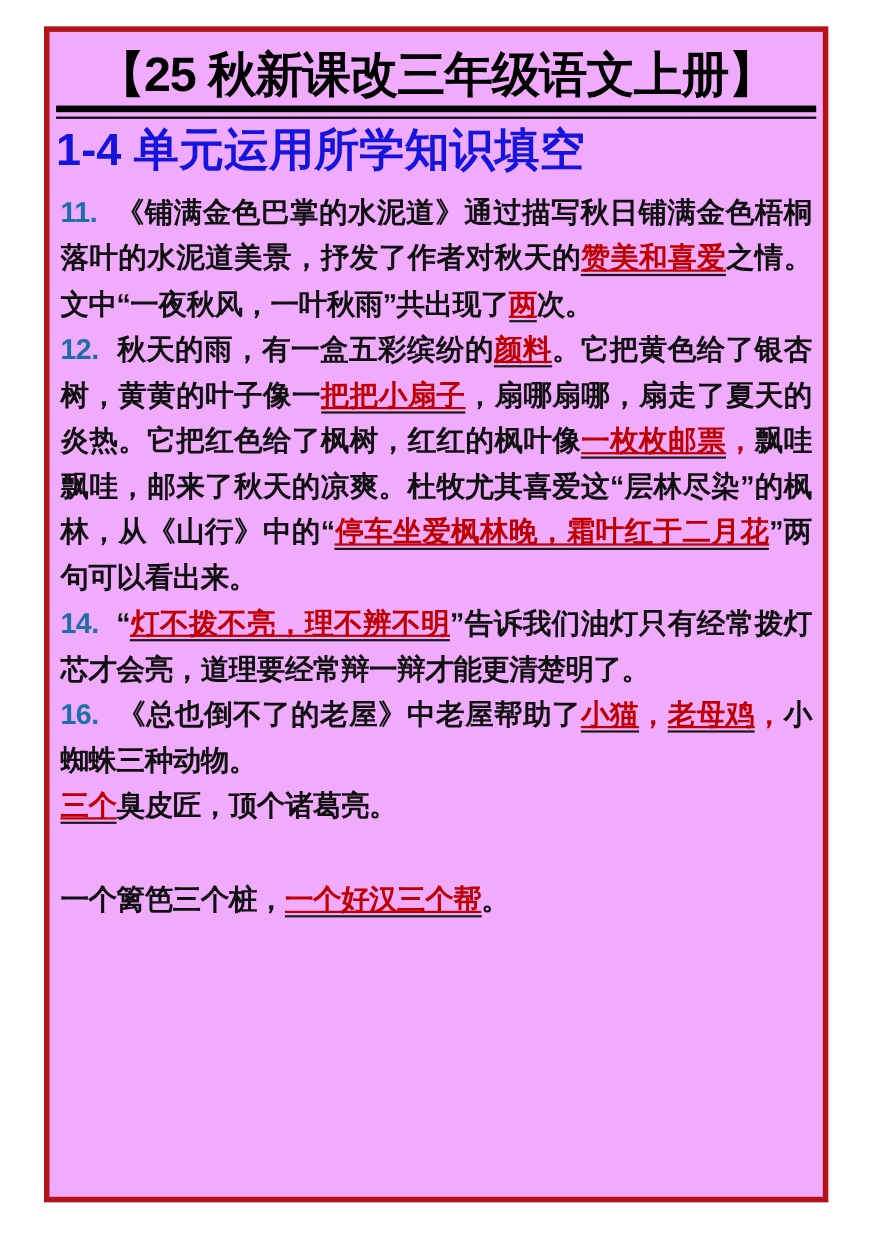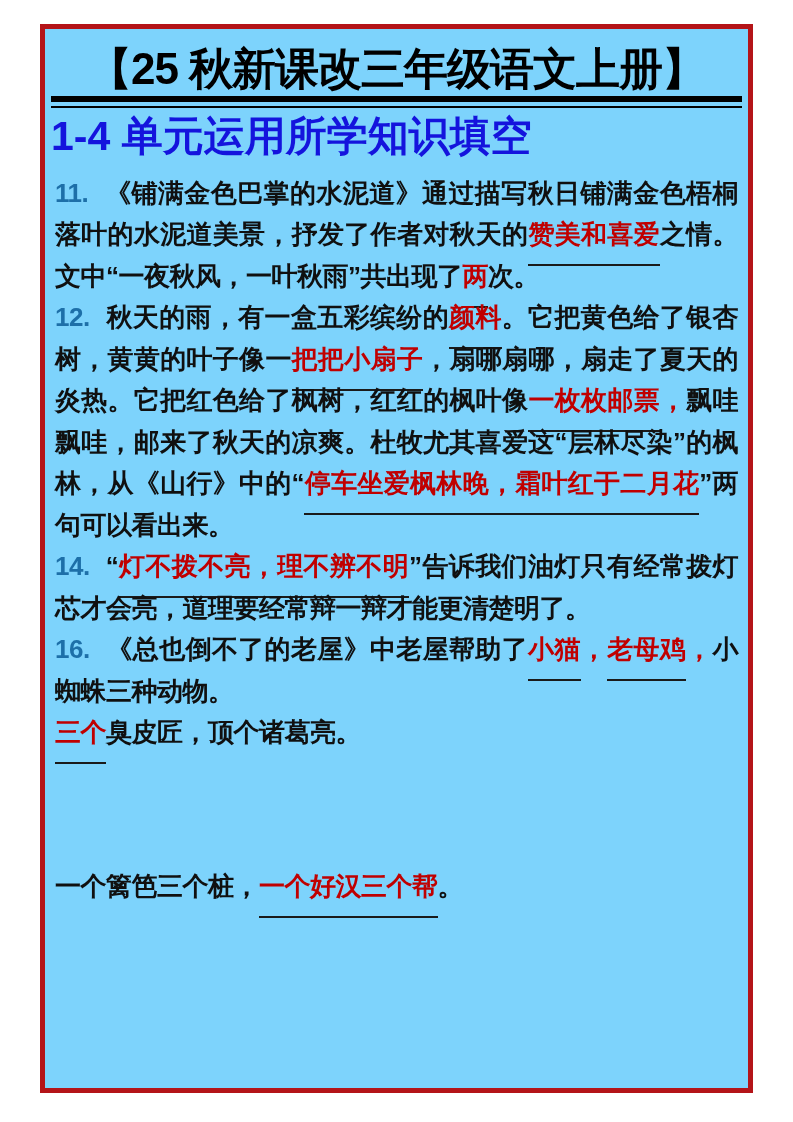--- a/index.html
+++ b/index.html
@@ -4,21 +4,21 @@
 <style>
   html,body{margin:0;padding:0;}
   body{
     width:793px;height:1122px;background:#ffffff;
     font-family:"Liberation Sans","DejaVu Sans",sans-serif;
     position:relative;overflow:hidden;
   }
   .frame{
     position:absolute;left:40px;top:24px;
     width:713px;height:1069px;box-sizing:border-box;
-    border:5px solid #b41418;background:#7dd3fc;
+    border:5px solid #b41418;background:#f0abfc;
     padding:16px 6px 0 6px;
   }
   .doc-title{
     font-size:44px;font-weight:800;color:#000;
     text-align:center;line-height:1.08;letter-spacing:-1px;
     white-space:nowrap;margin:0;
   }
   .title-rule{
     margin-top:3px;height:4px;
     border-top:6px solid #000;border-bottom:2px solid #000;
@@ -28,23 +28,23 @@
     line-height:1.2;margin:4px 0 0 0;
     letter-spacing:0;
   }
   .body-text{
     margin-top:12px;padding:0 4px;
     font-size:26px;font-weight:700;color:#101010;
     line-height:41.5px;letter-spacing:-0.5px;
     text-align:justify;
   }
   .line{margin:0;}
-  .line.gap{margin-top:112px;}
+  .line.gap{margin-top:43px;}
   .num{color:#1d6fa8;margin-right:16px;}
-  .ans{color:#c00000;border-bottom:2px solid #1a1a1a;padding-bottom:15px;}
+  .ans{color:#c00000;border-bottom:2px solid #1a1a1a;padding-bottom:0;text-decoration:underline;}
   .red{color:#c00000;}
 </style>
 </head>
 <body>
 
 <div class="frame">
   <h1 class="doc-title">【25 秋新课改三年级语文上册】</h1>
   <div class="title-rule"></div>
   <h2 class="doc-subtitle">1-4 单元运用所学知识填空</h2>
   <div class="body-text" id="items-container">

